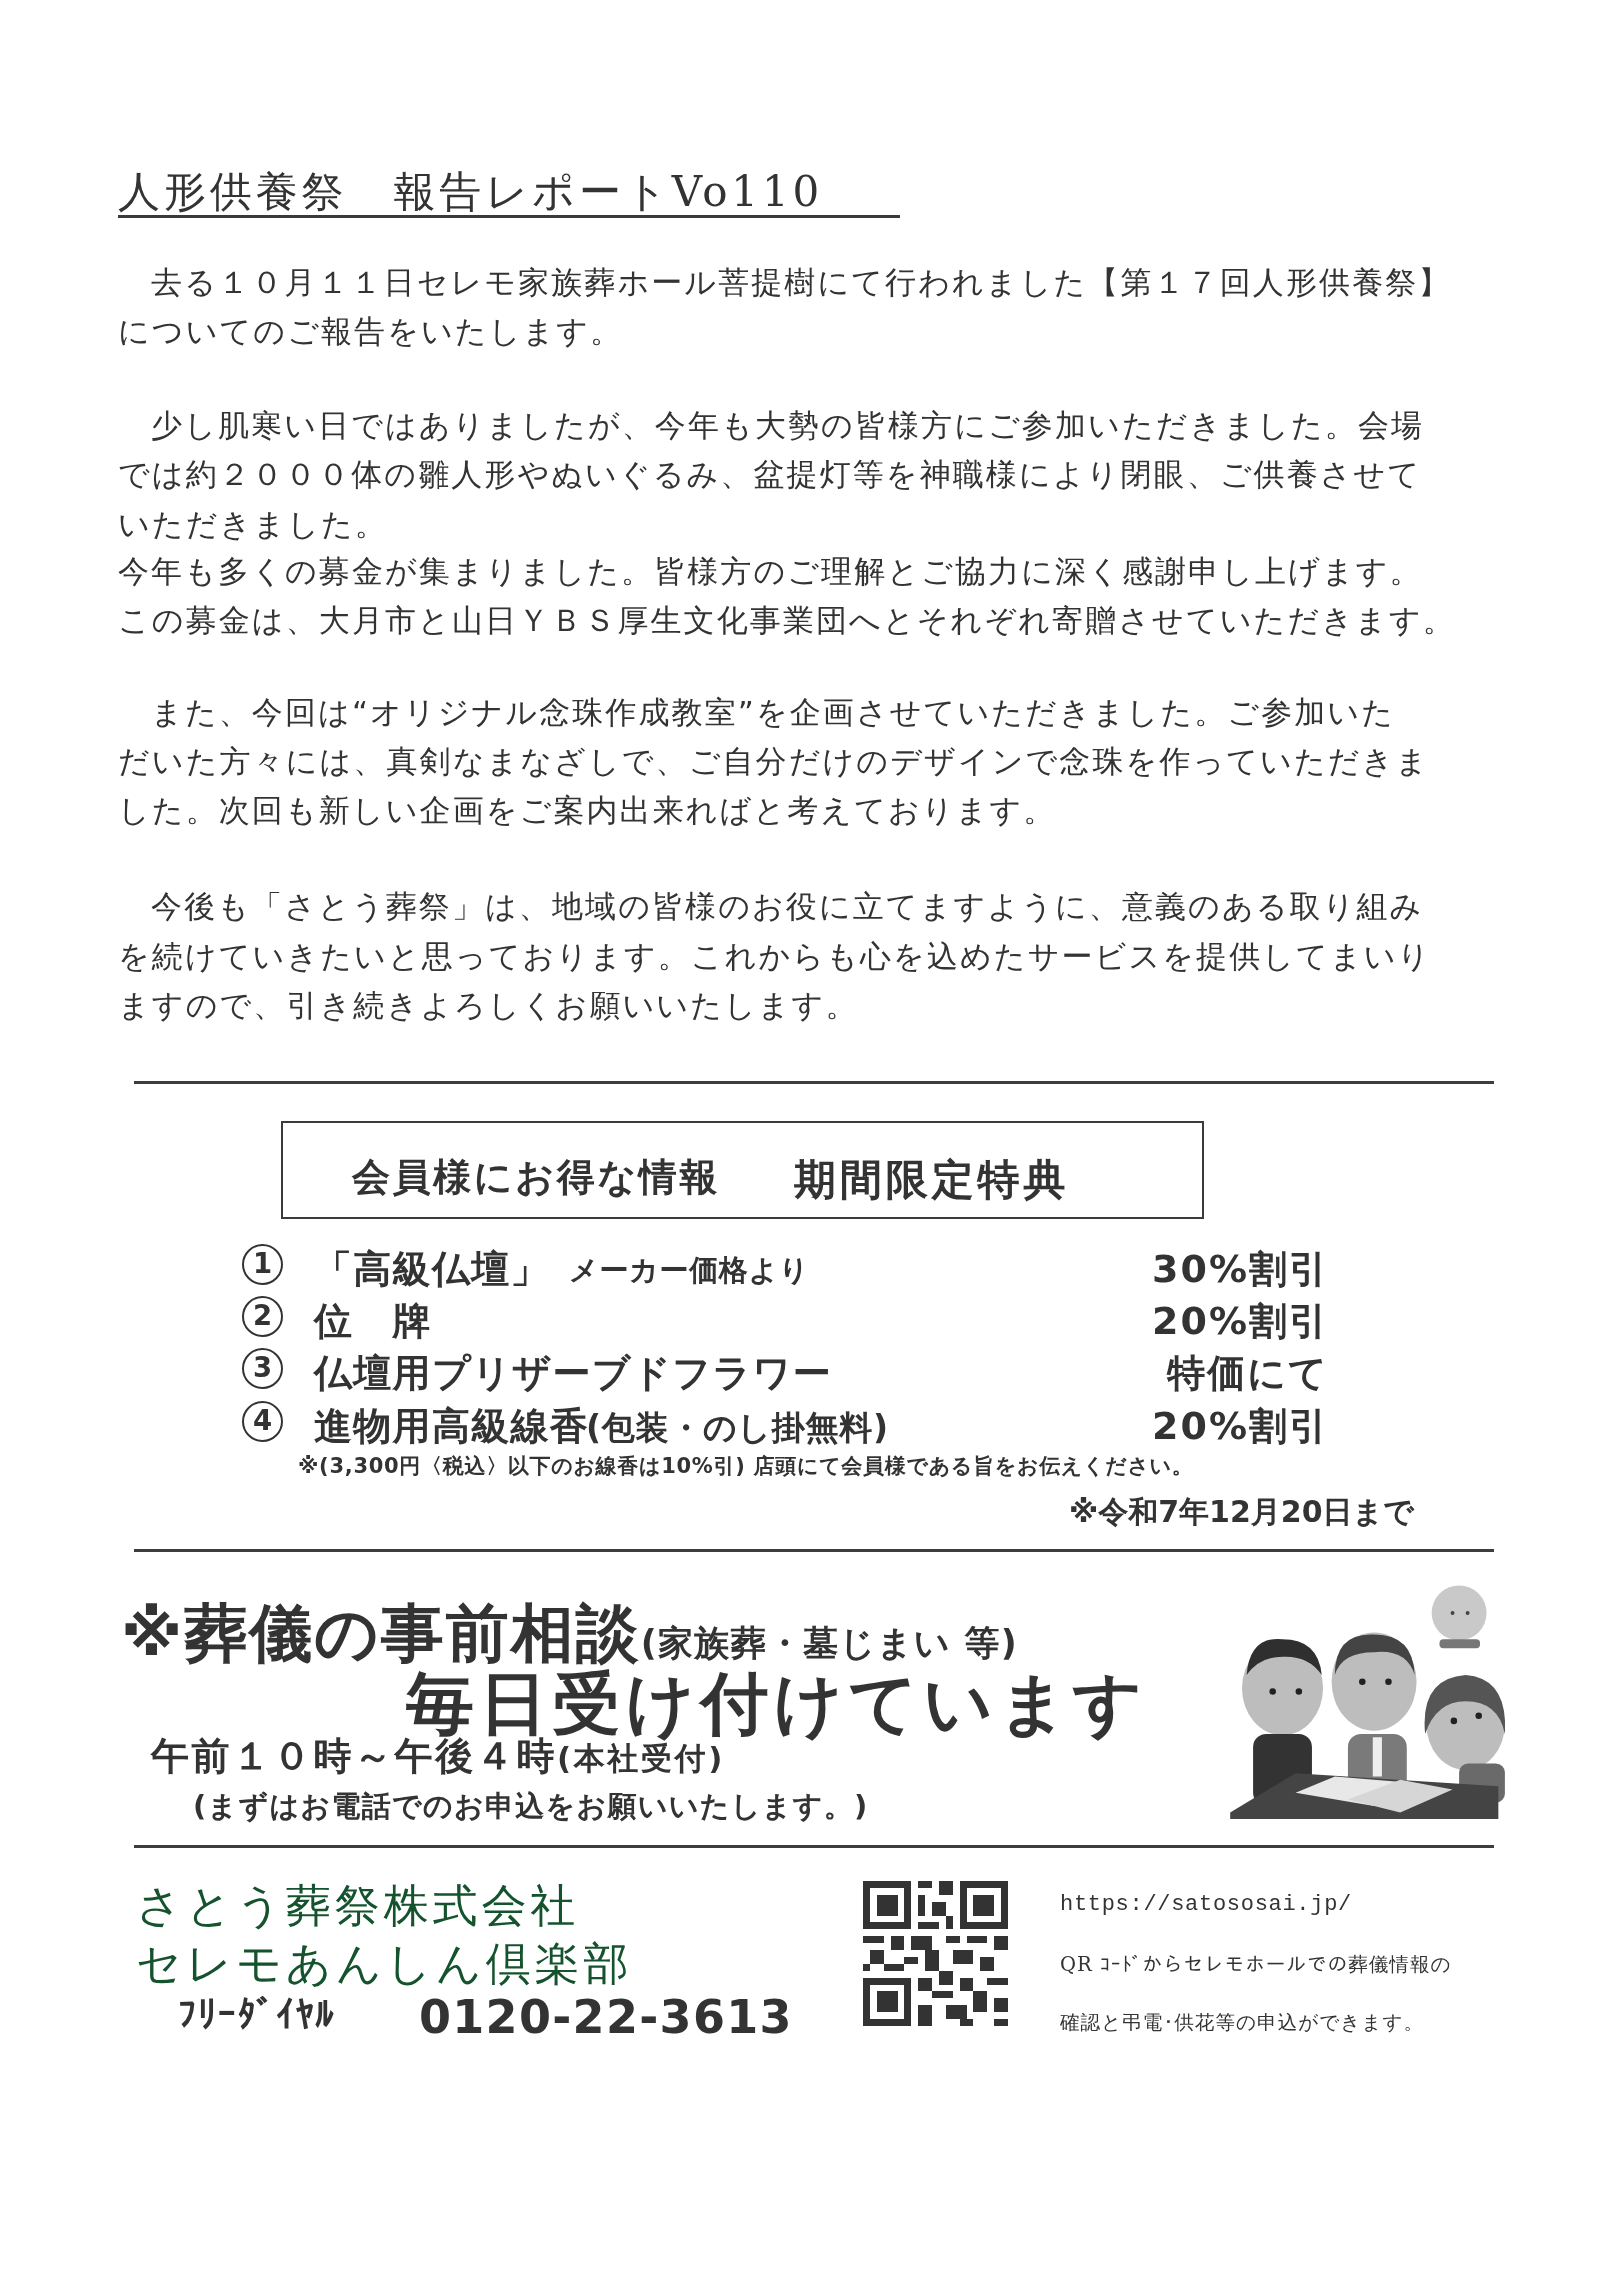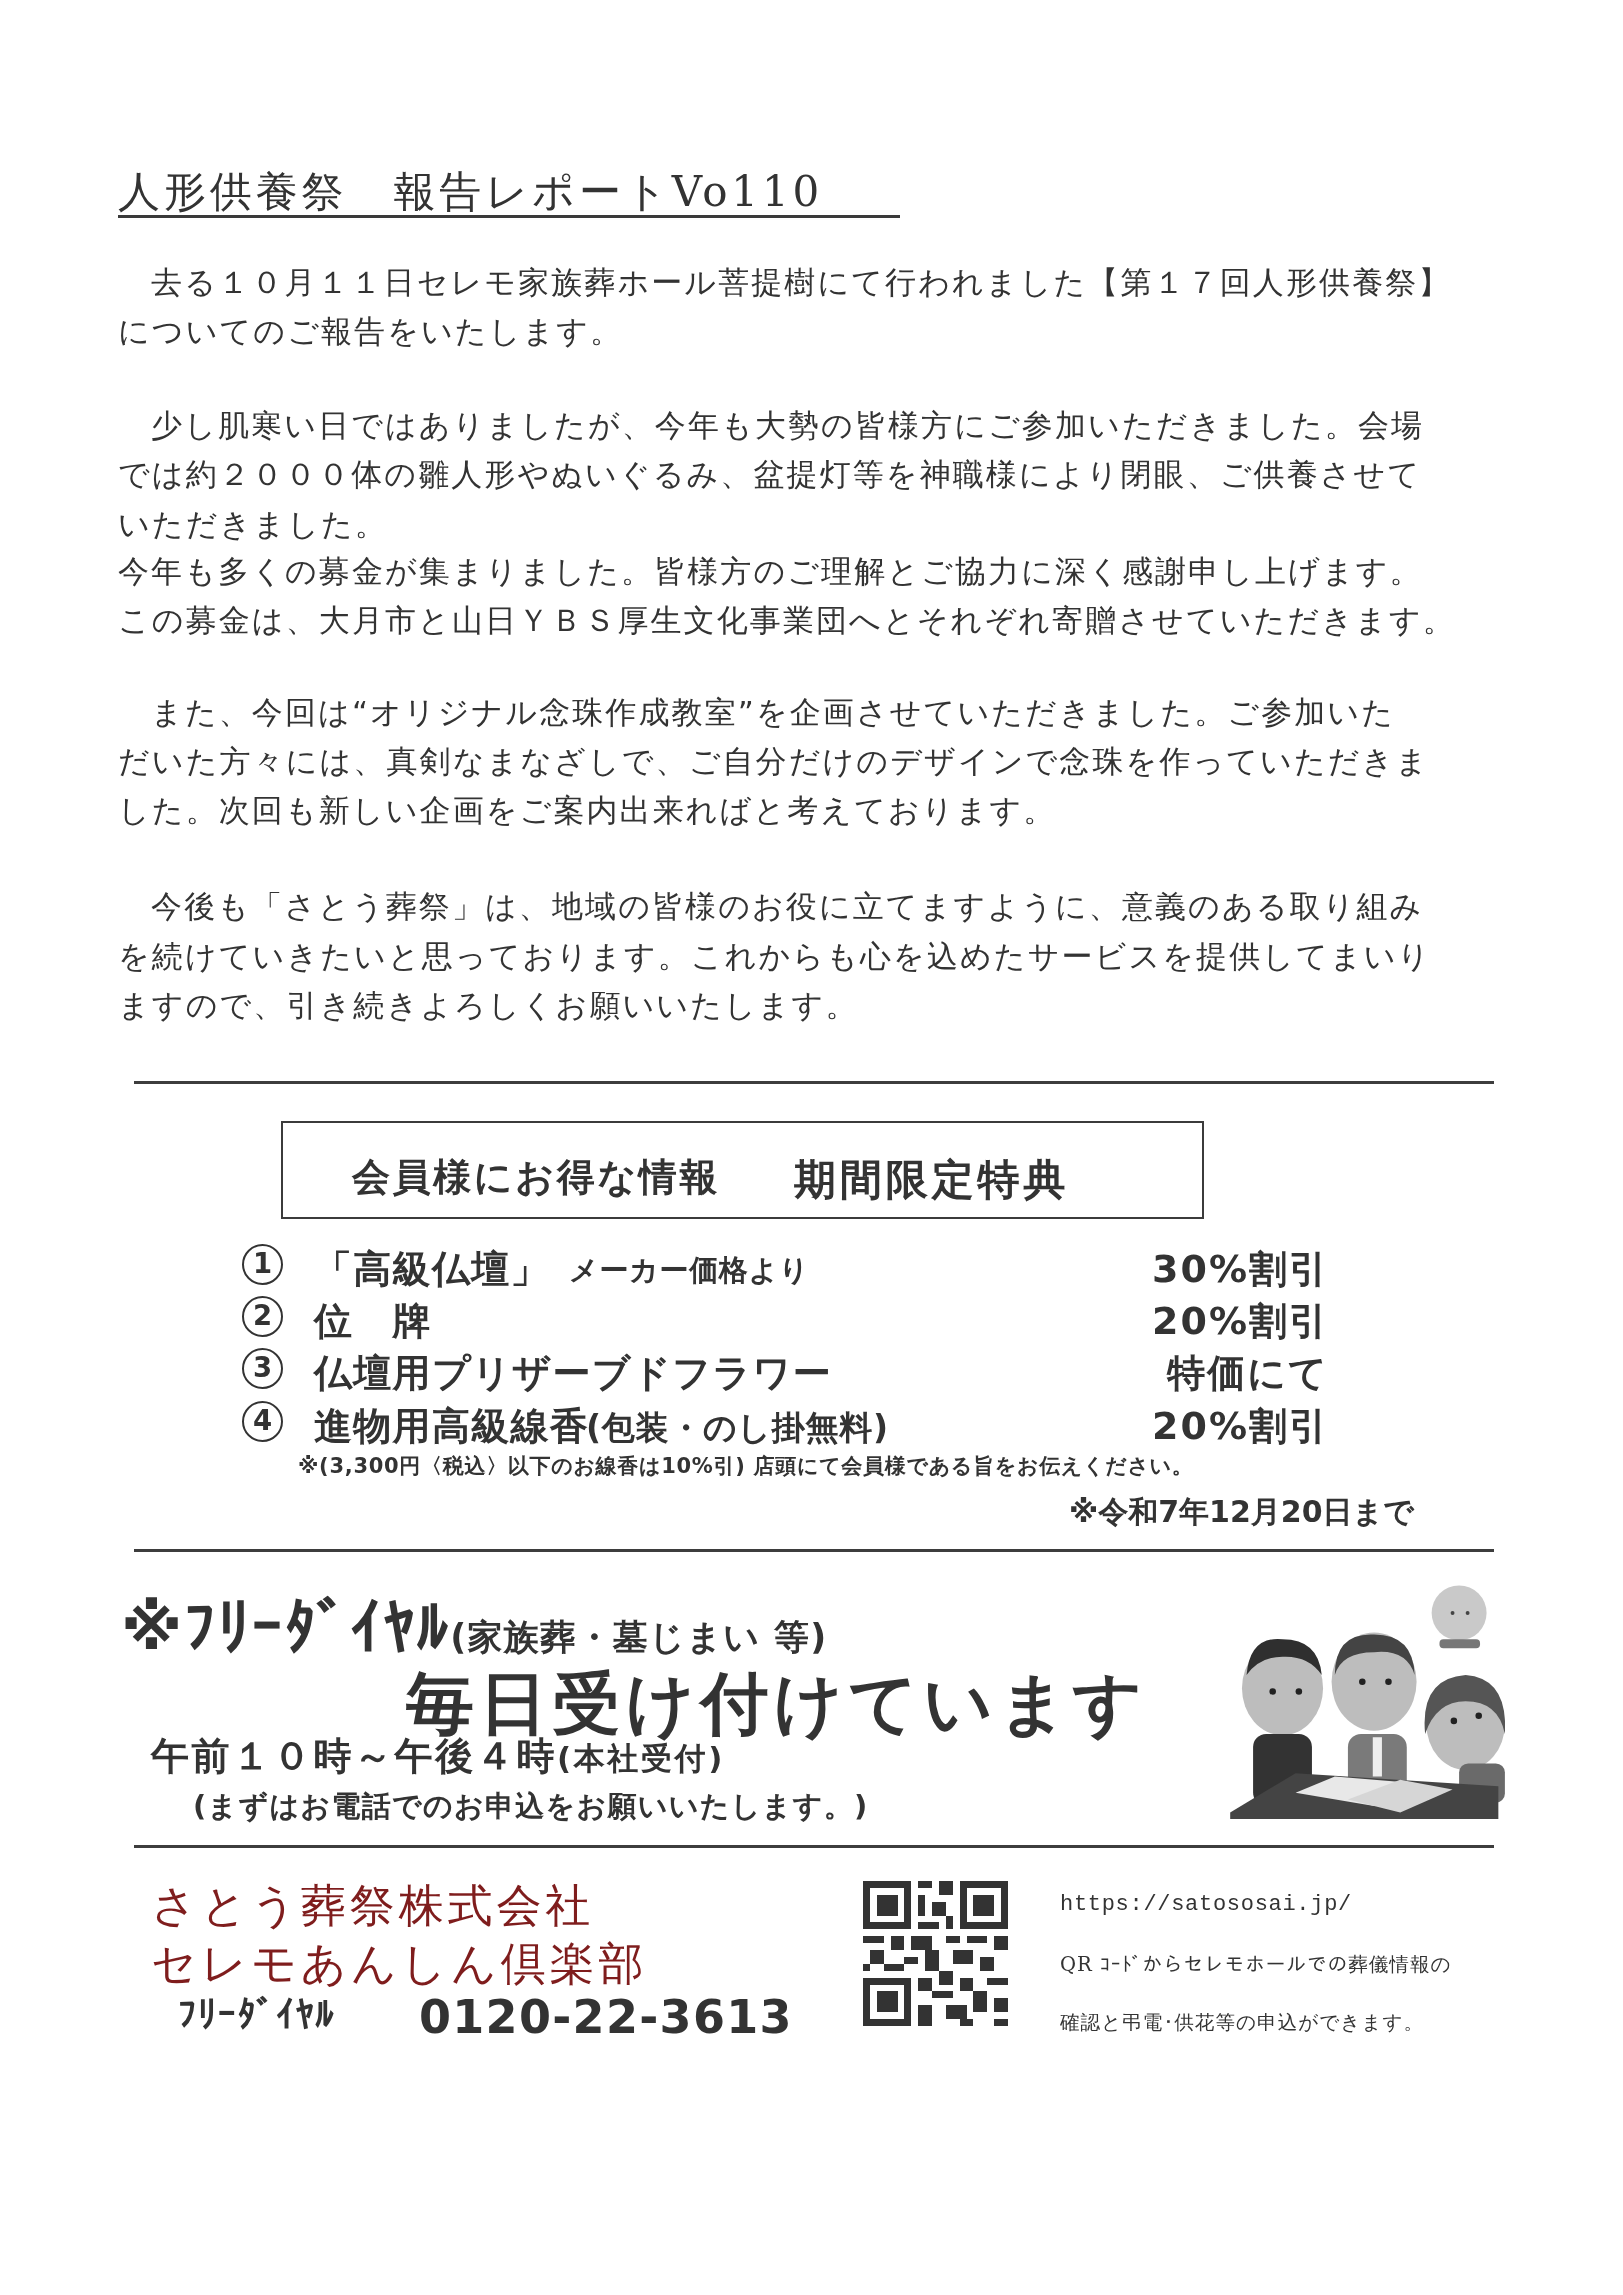--- a/index.html
+++ b/index.html
@@ -39,21 +39,21 @@
   .consult-head { left:121px; top:1591px; font-size:63px; font-weight:bold; color:#333; letter-spacing:2px; }
   .consult-head-sub { font-size:35px; font-weight:bold; letter-spacing:1.3px; }
   .consult-daily { left:406px; top:1659px; font-size:68px; font-weight:bold; color:#333; letter-spacing:5.2px; }
   .consult-hours { left:151px; top:1731px; font-size:38px; font-weight:bold; color:#333; letter-spacing:2.6px; }
   .consult-hours-sub { font-size:31px; }
   .consult-note { left:193px; top:1787px; font-size:29px; font-weight:bold; color:#333; letter-spacing:1.3px; }
 
   .illustration { position:absolute; left:1217px; top:1577px; width:288px; height:242px; }
 
   
-  .company-line { left:151px; font-size:45px; color:#7f1d1d; letter-spacing:3.9px; }
+  .company-line { left:136px; font-size:45px; color:#14532d; letter-spacing:3.9px; }
   .phone-label { left:147px; top:1993px; font-size:37px; font-weight:bold; color:#333; letter-spacing:1.3px;margin-left:31px; }
   .phone-number { left:419px; top:1990px; font-size:46px; color:#333; letter-spacing:1.3px; font-weight:bold; }
 
   .qr { position:absolute; left:863px; top:1881px; width:145px; height:145px; }
   .site-url { left:1060px; top:1892px; font-size:22px; color:#333; letter-spacing:0.7px; }
   .qr-text { left:1060px; font-size:19.6px; color:#333; letter-spacing:1px; }
 </style>
 </head>
 <body>
 
@@ -114,21 +114,21 @@
   <div class="offer-sub" style="left:344px; top:5.2px; font-size:33px;">(包装・のし掛無料)</div>
   <div class="offer-value">20%割引</div>
 </div>
 
 <div class="abs offer-note gothic">※(3,300円〈税込〉以下のお線香は10%引) 店頭にて会員様である旨をお伝えください。</div>
 <div class="abs offer-deadline gothic">※令和7年12月20日まで</div>
 
 <div class="hr" style="left:134px; top:1549px; width:1360px;"></div>
 
 <div class="abs consult-head gothic">
-  <span>※ﾌﾘｰﾀﾞｲﾔﾙ</span><span class="consult-head-sub">(家族葬・墓じまい 等)</span>
+  <span>※葬儀の事前相談</span><span class="consult-head-sub">(家族葬・墓じまい 等)</span>
 </div>
 <div class="abs consult-daily gothic">毎日受け付けています</div>
 <div class="abs consult-hours gothic">
   <span>午前１０時～午後４時</span><span class="consult-hours-sub">(本社受付)</span>
 </div>
 <div class="abs consult-note gothic">(まずはお電話でのお申込をお願いいたします。)</div>
 
 <svg class="illustration" viewBox="0 0 440 370">
 
   <circle cx="370" cy="55" r="42" fill="#c9c9c9"></circle>

